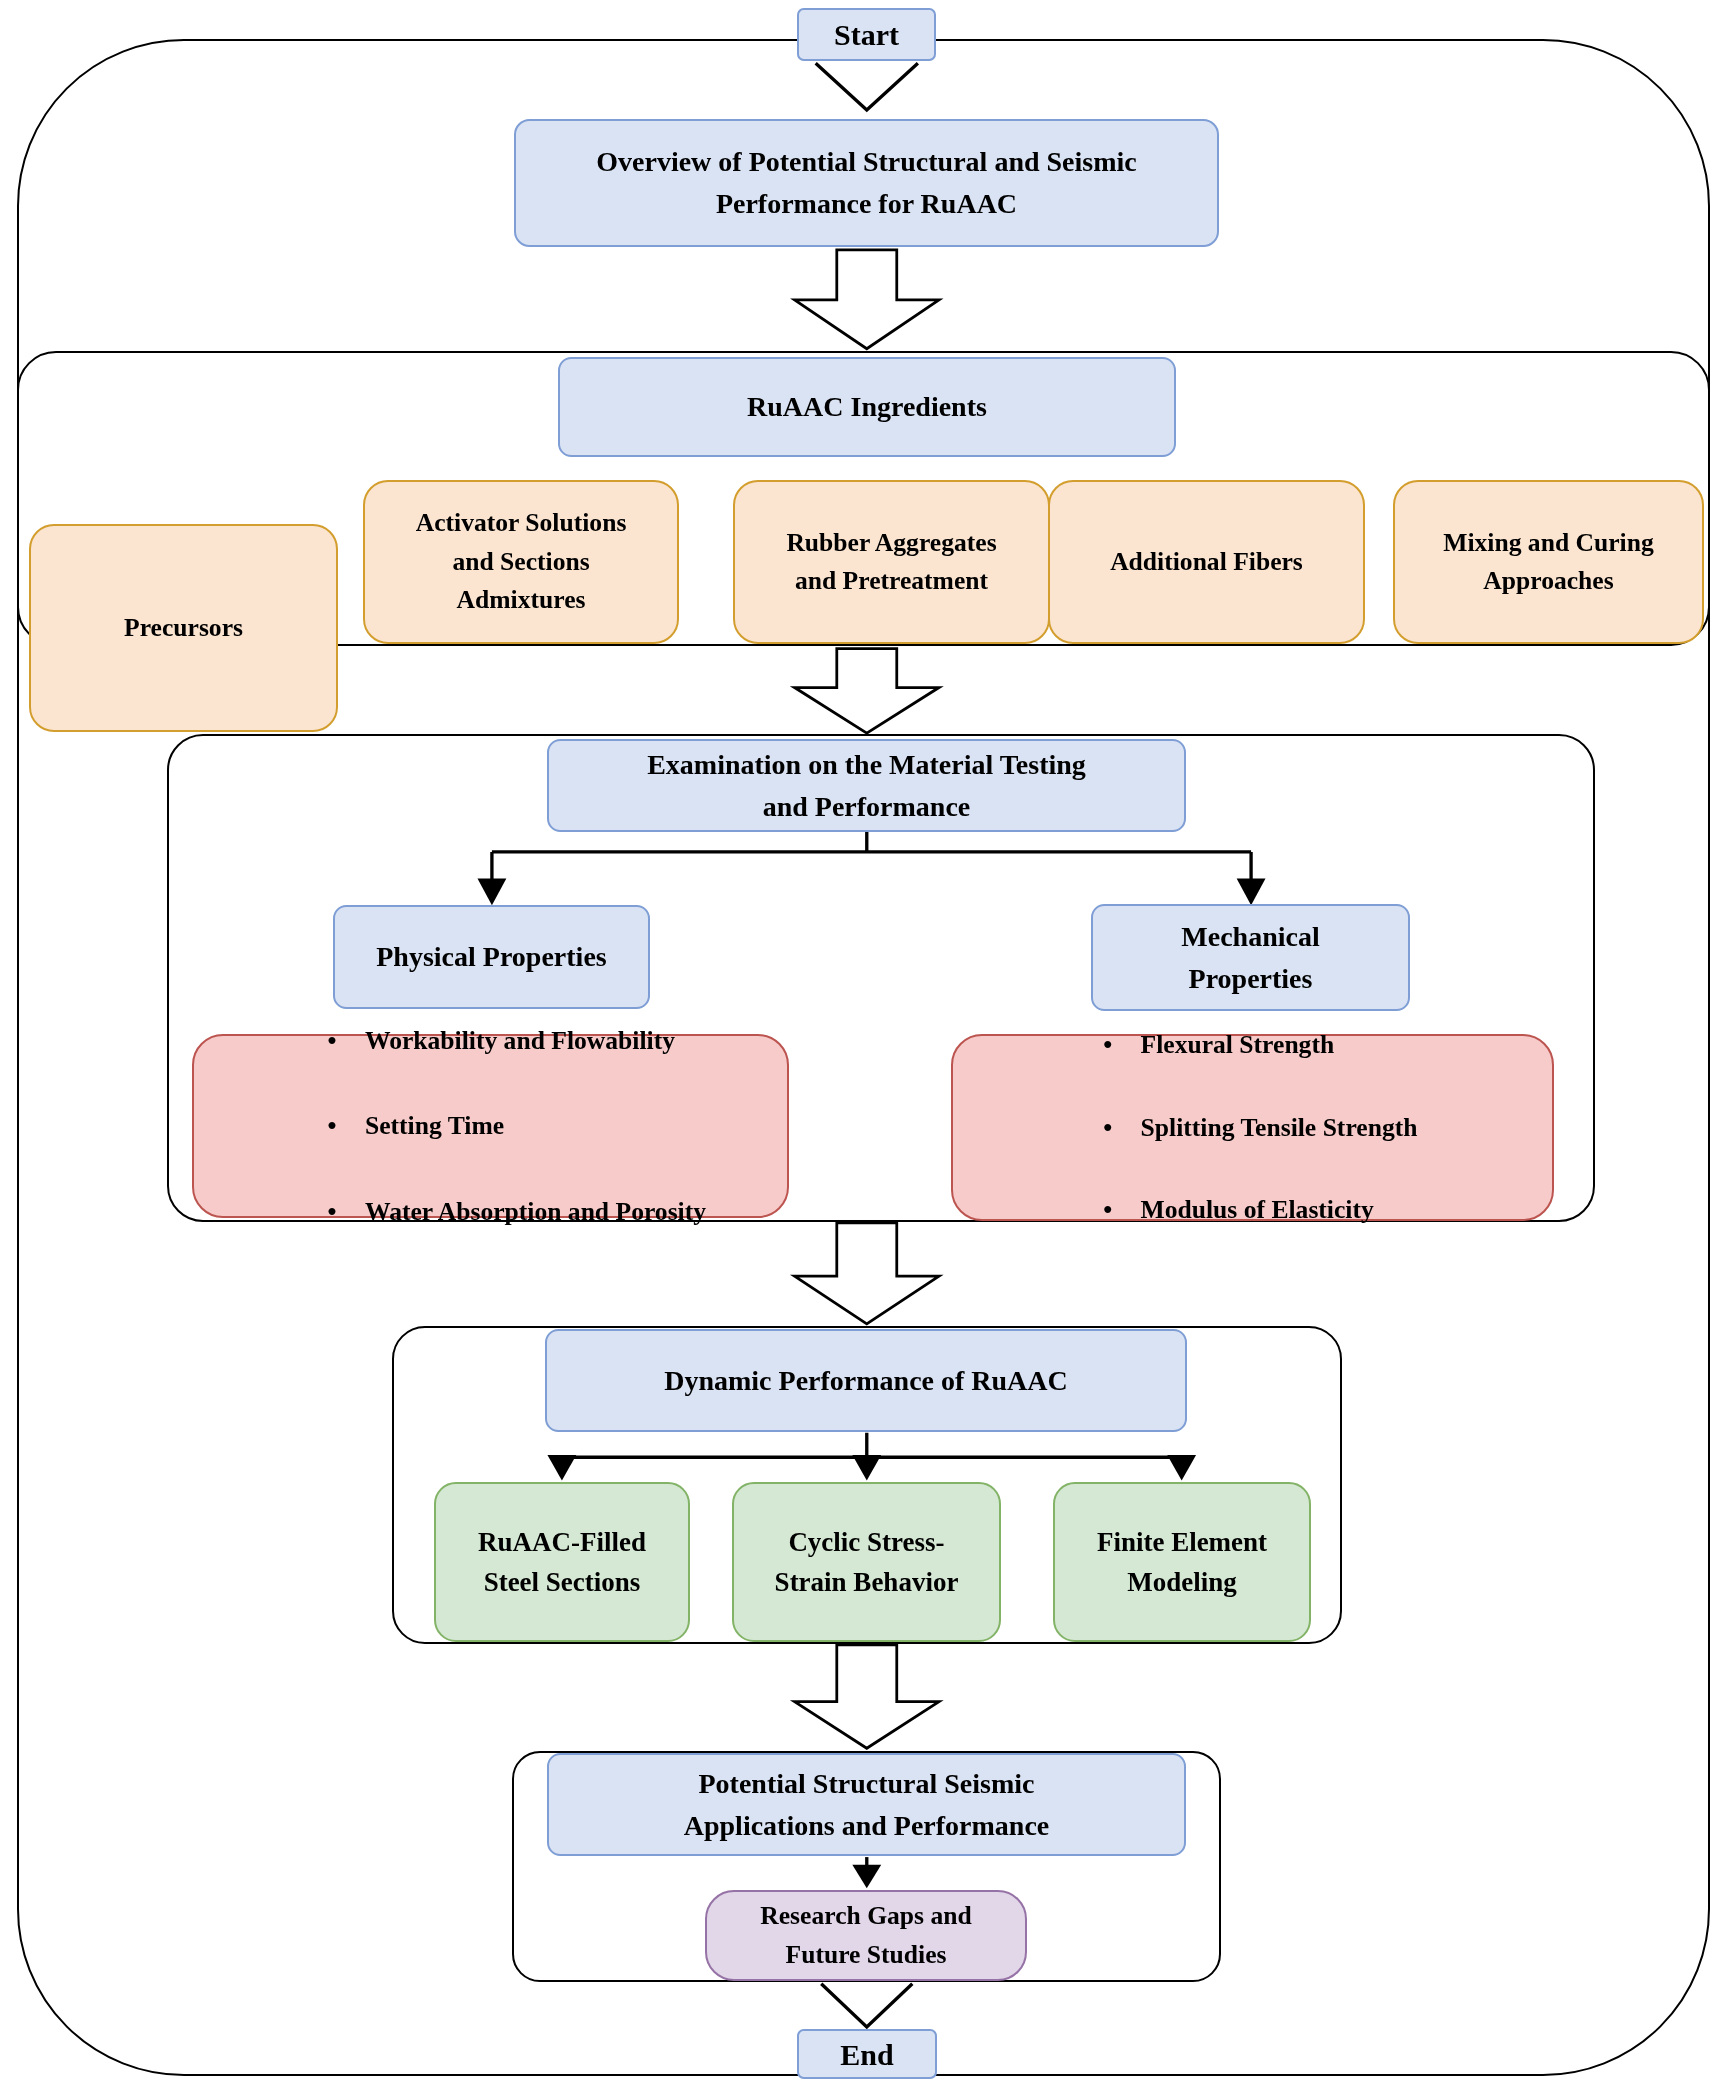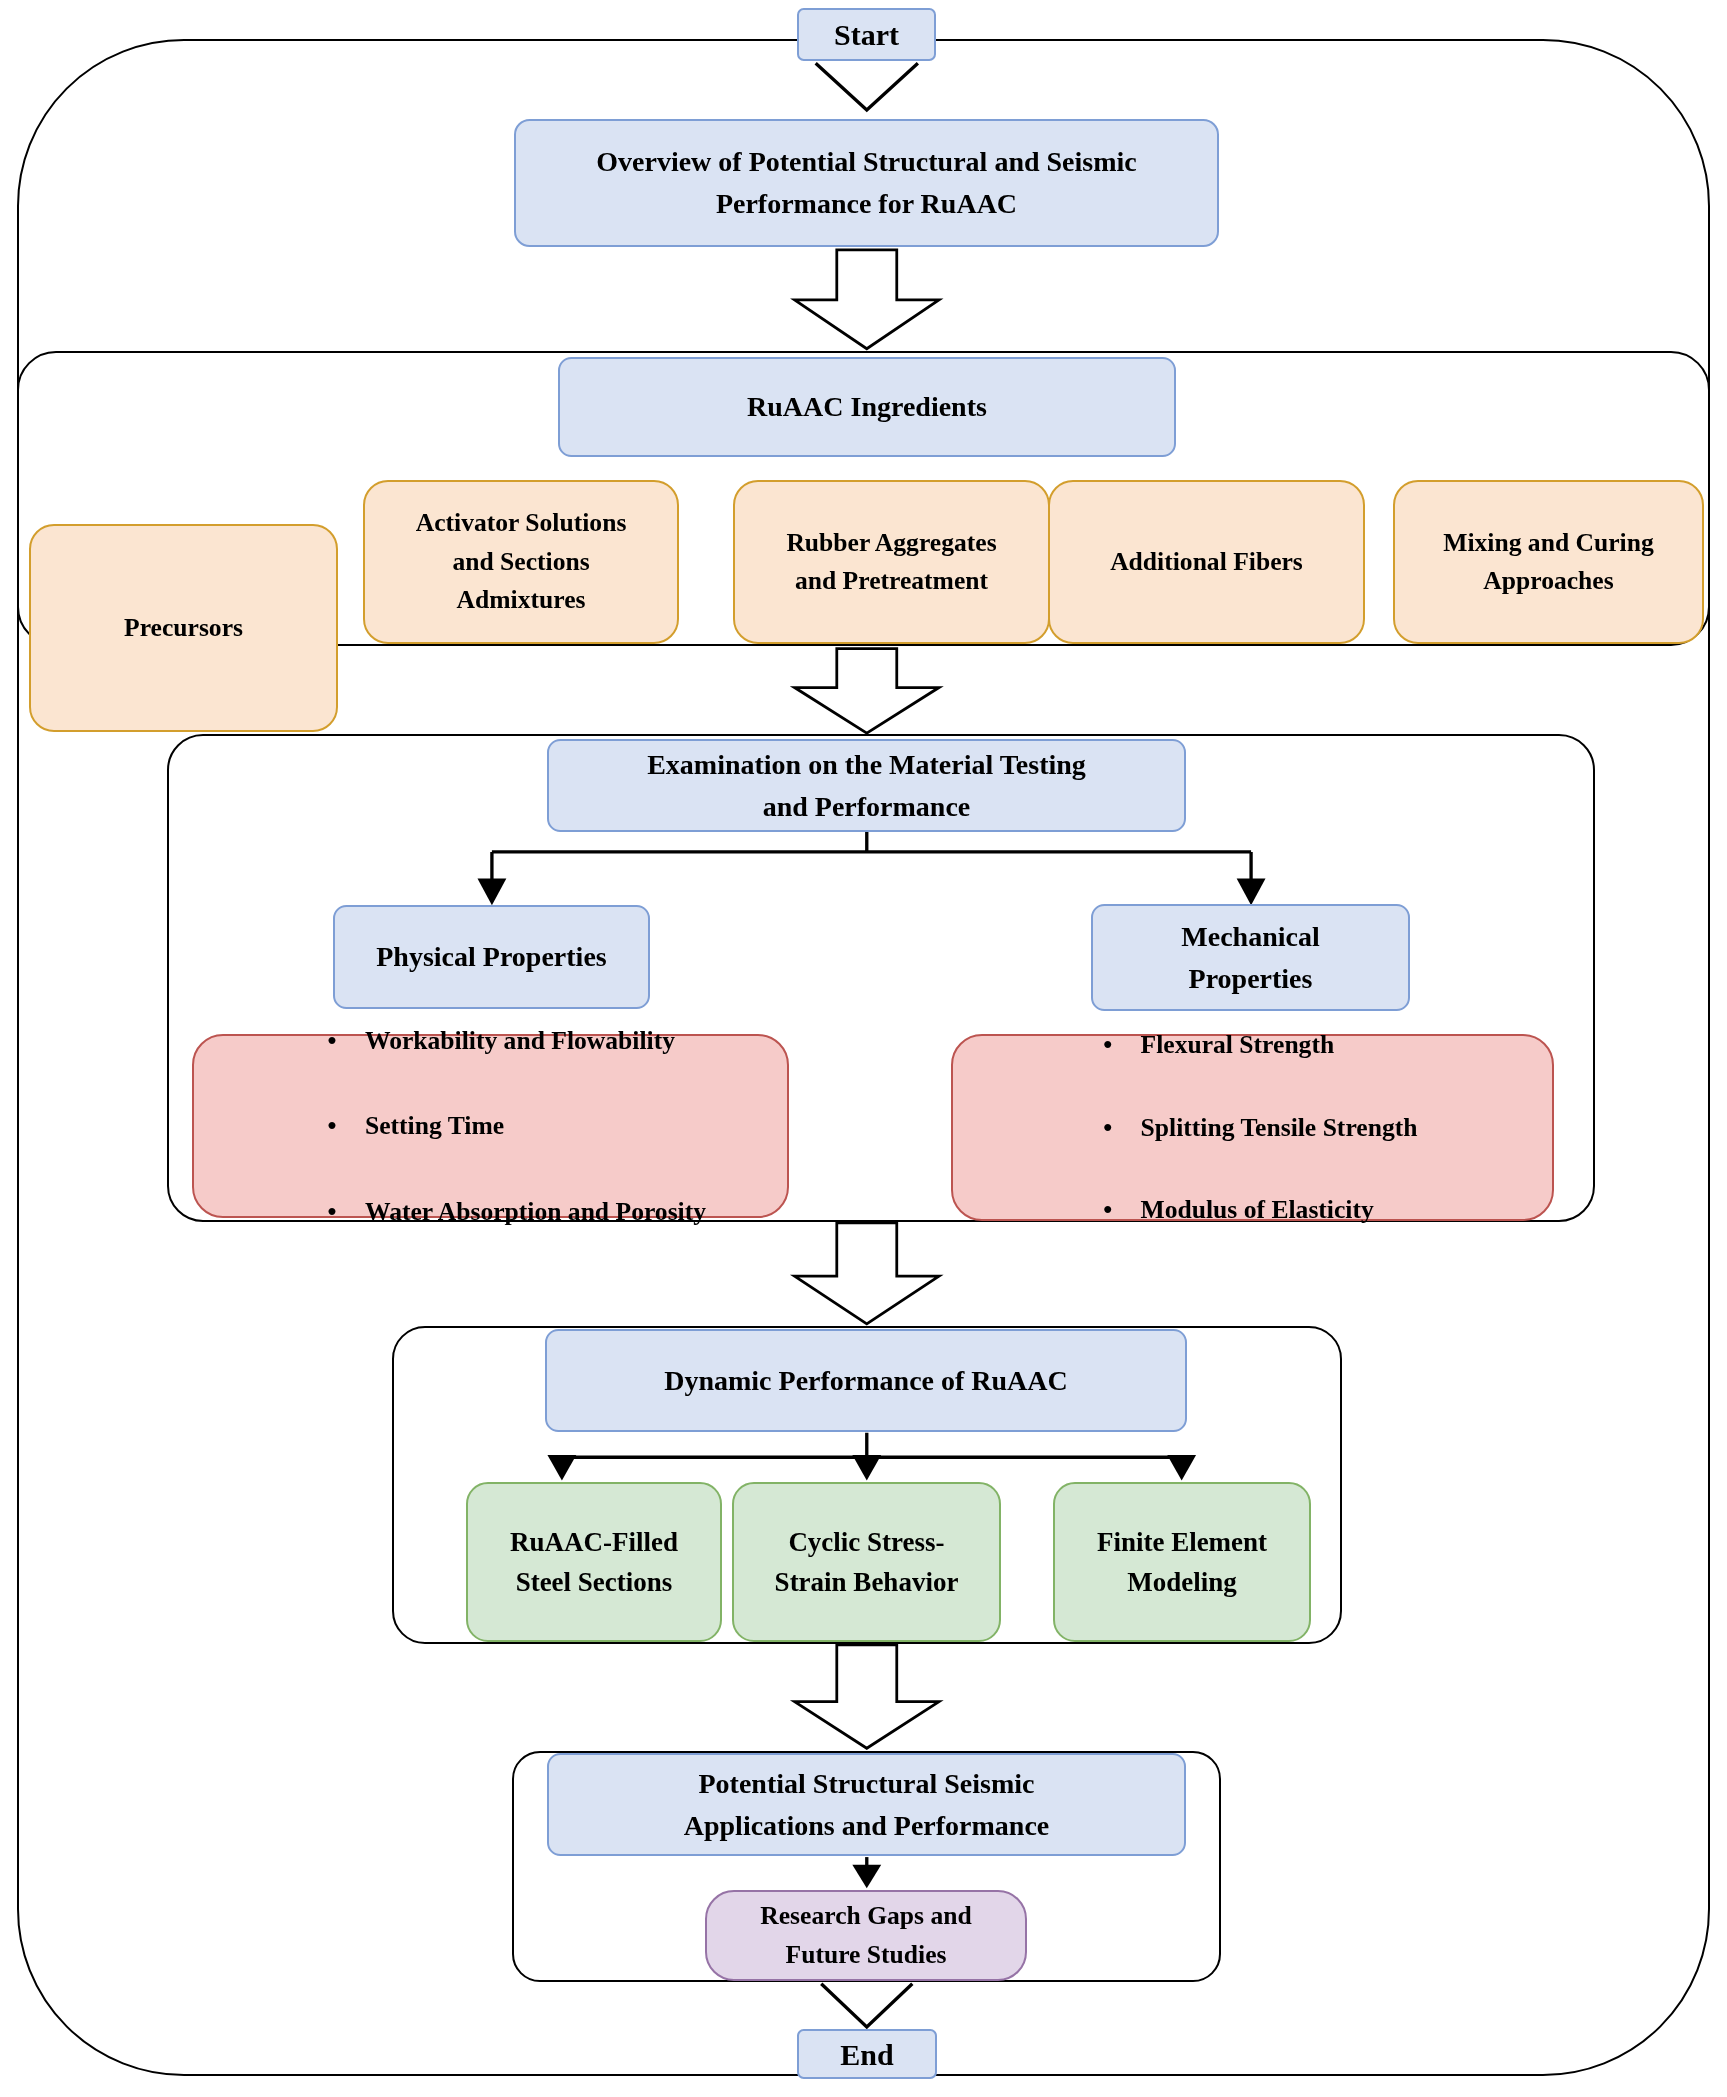--- a/index.html
+++ b/index.html
@@ -110,21 +110,21 @@
   <div class="node pink" style="left:951px;top:1034px;width:603px;height:187px;">
     <ul class="bullets bullets4">
       <li>Flexural Strength</li>
       <li>Splitting Tensile Strength</li>
       <li>Modulus of Elasticity</li>
     </ul>
   </div>
 
   <div class="node blue title" style="left:545px;top:1329px;width:642px;height:103px;">Dynamic Performance of RuAAC</div>
 
-  <div class="node green" style="left:434px;top:1482px;width:256px;height:160px;margin-left:32px;">RuAAC-Filled
+  <div class="node green" style="left:434px;top:1482px;width:256px;height:160px;">RuAAC-Filled
 Steel Sections</div>
   <div class="node green" style="left:732px;top:1482px;width:269px;height:160px;">Cyclic Stress-
 Strain Behavior</div>
   <div class="node green" style="left:1053px;top:1482px;width:258px;height:160px;">Finite Element
 Modeling</div>
 
   <div class="node blue title" style="left:547px;top:1753px;width:639px;height:103px;">Potential Structural Seismic
 Applications and Performance</div>
 
   <div class="node purple" style="left:705px;top:1890px;width:322px;height:91px;border-radius:29px;">Research Gaps and

